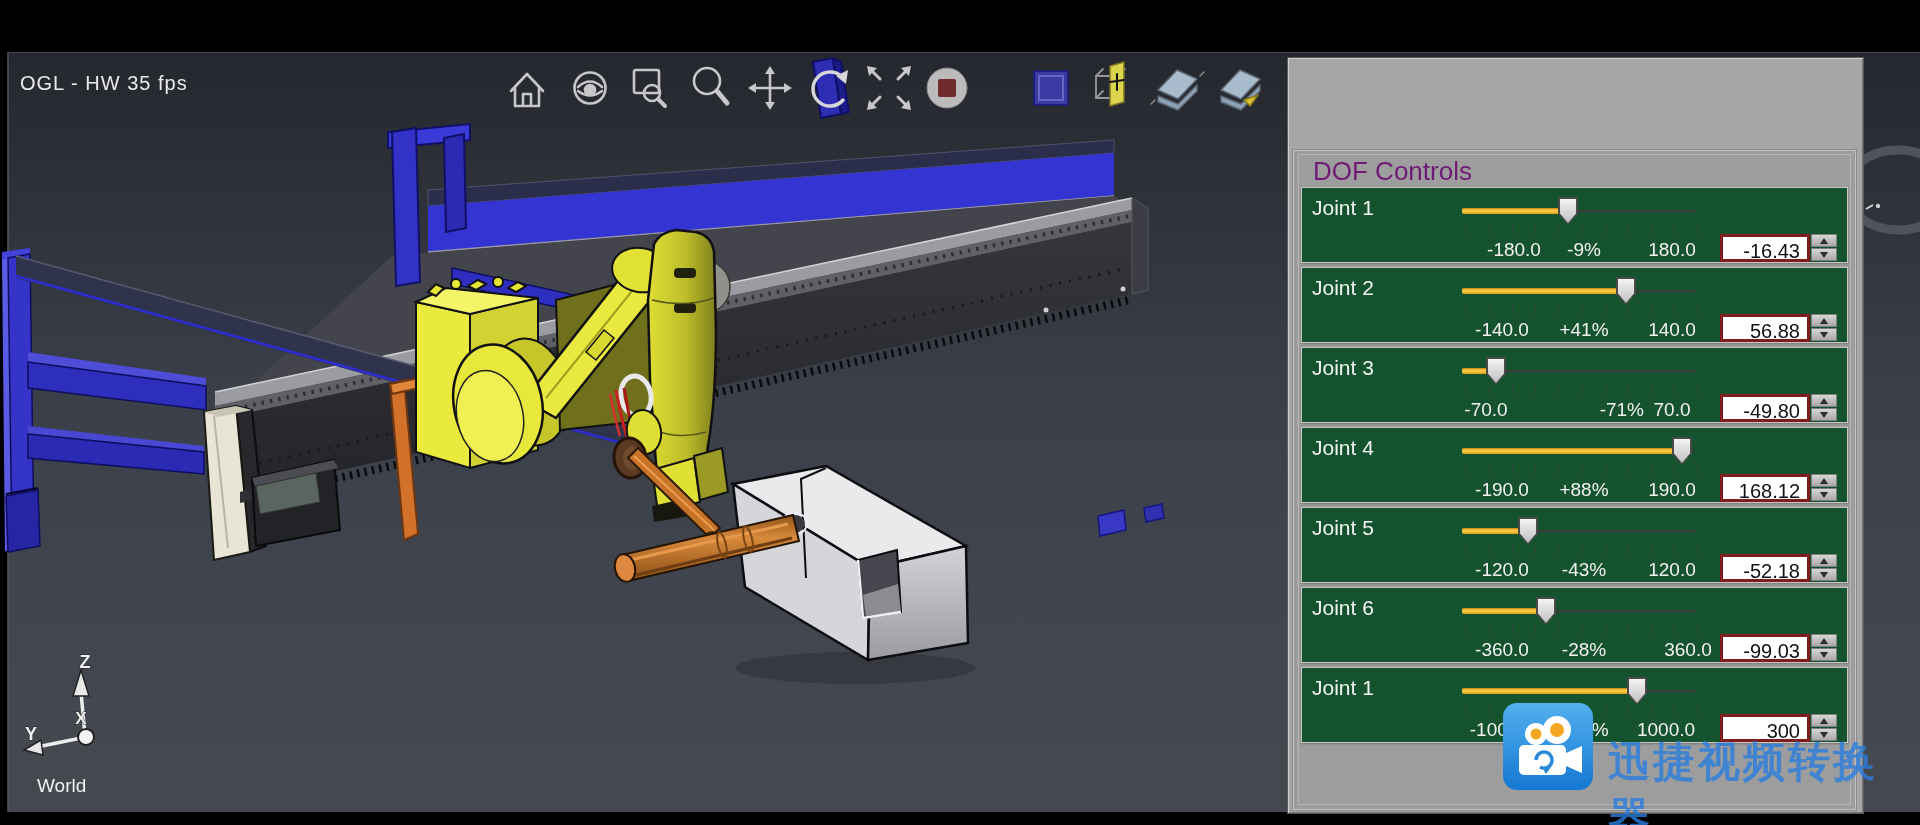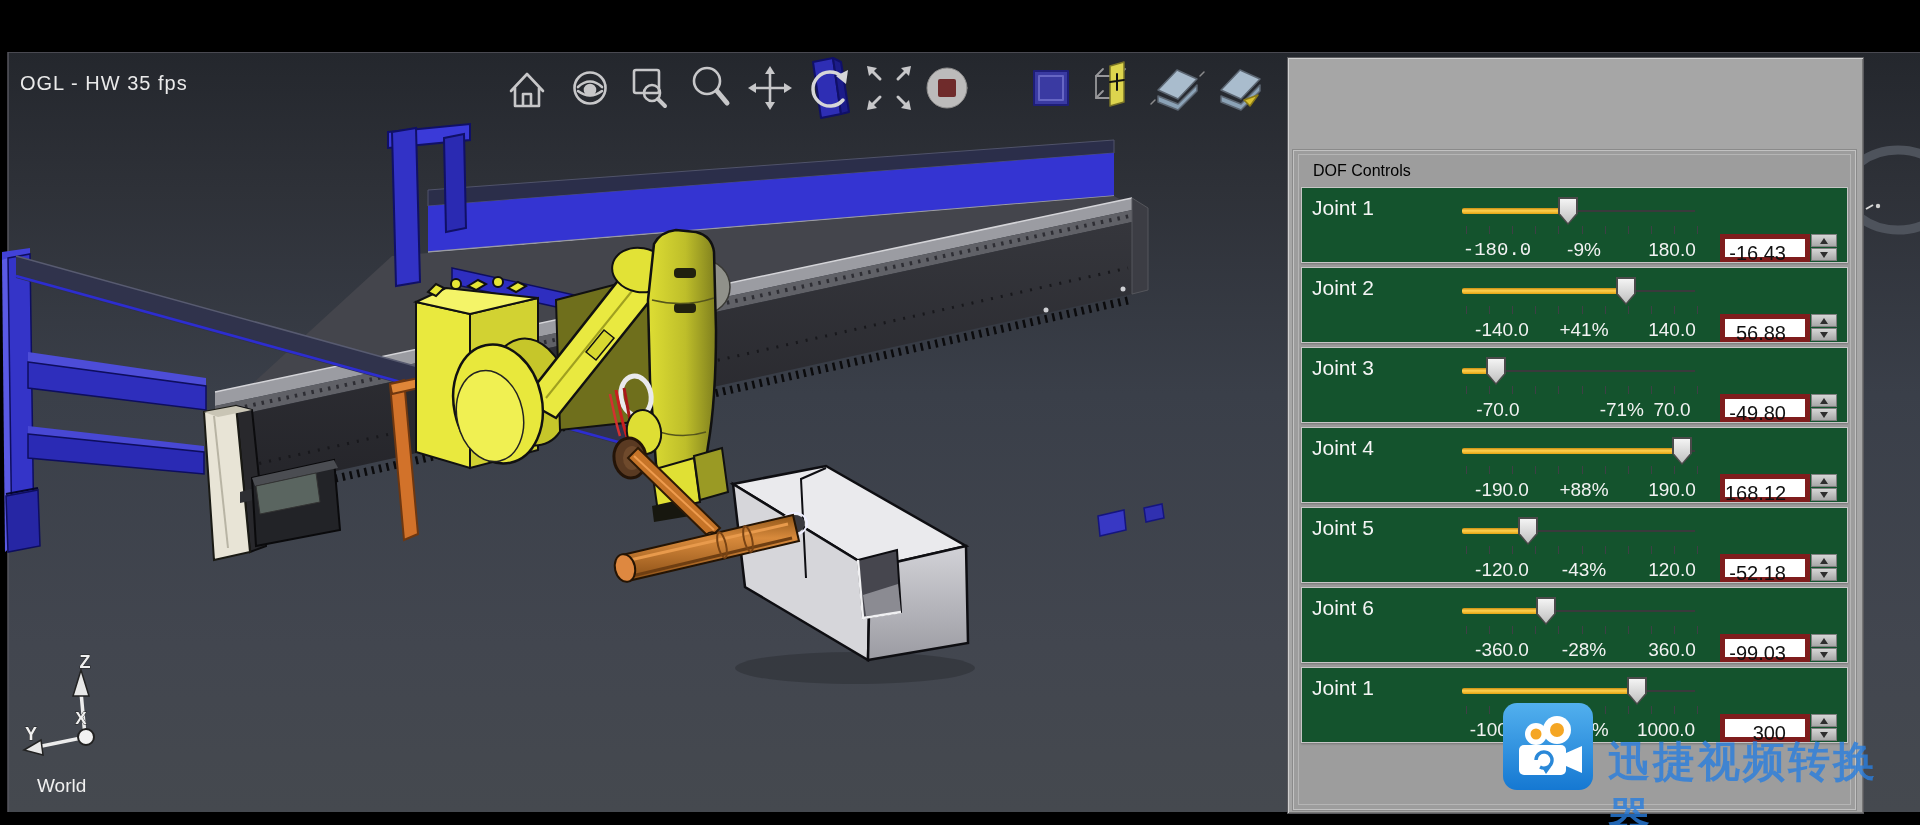--- a/index.html
+++ b/index.html
@@ -17,38 +17,38 @@
   .close-btn{position:absolute;right:22px;top:15px;width:28px;height:24px;cursor:default;}
   .tab-strip{position:relative;height:40px;}
   .tab{position:absolute;text-align:center;cursor:default;}
   .tab-joint{left:7px;top:1px;width:80px;height:39px;line-height:39px;background:#f5f5f5;
     border:1px solid #8f8f8f;border-bottom:none;color:#1b1b1b;font-size:21px;z-index:2;}
   .tab-cartesian{left:88px;top:7px;width:118px;height:33px;line-height:33px;background:#8f8f8f;
     border:1px solid #b2b2b2;border-bottom:none;color:#f0f0f0;font-size:21px;}
   .tab-page{position:absolute;left:5px;top:92px;width:561px;height:658px;background:#9d9d9d;
     border:1px solid #c2c2c2;box-shadow:0 0 0 1px #8a8a8a;}
   .dof-group{position:absolute;left:4px;top:3px;right:4px;bottom:4px;border:1px solid #b5b5b5;}
-  .dof-title{height:32px;line-height:32px;padding-left:14px;color:#000000;font-size:16px;}
+  .dof-title{height:32px;line-height:32px;padding-left:14px;color:#701a75;font-size:26px;}
   .rows{padding:0 2px;}
   .joint-row{position:relative;height:74px;margin-bottom:4px;background:#14532d;
     border:1px solid #c6c6c6;box-shadow:0 1px 2px rgba(0,0,0,.25);}
   .jr-label{position:absolute;left:10px;top:8px;color:#f4f4f4;font-size:21px;}
   .jr-track{position:absolute;left:160px;top:22px;width:233px;height:2px;background:#3a3a3c;}
   .jr-fill{position:absolute;left:160px;top:20px;height:6px;border-radius:2px;
     background:linear-gradient(180deg,#c98c10,#ffd04e 45%,#e2a312);}
   .jr-thumb{position:absolute;top:9px;width:20px;height:28px;
     clip-path:polygon(0 0,100% 0,100% 60%,50% 100%,0 60%);background:#4a4a4a;}
   .jr-thumb i{position:absolute;left:2px;top:2px;right:2px;bottom:2px;display:block;
     clip-path:polygon(0 0,100% 0,100% 60%,50% 100%,0 60%);
     background:linear-gradient(180deg,#f4f4f4,#c0c0c0);}
   .jr-tick{position:absolute;top:38px;width:1px;height:8px;background:#3f3f45;}
   .jr-range{position:absolute;top:51px;width:120px;text-align:center;color:#f2f2f2;font-size:19px;}
   .jr-value{position:absolute;left:418px;top:46px;width:90px;height:28px;background:#fff;
-    border:5px solid #7f1d1d;font-size:20px;color:#111;text-align:right;line-height:28px;
-    padding-right:19px;box-sizing:border-box;}
+    border:3px solid #7f1d1d;font-size:20px;color:#111;text-align:right;line-height:28px;
+    padding-right:7px;box-sizing:border-box;}
   .jr-spin{position:absolute;left:509px;top:46px;width:26px;height:28px;}
   .jr-spin .sb{position:absolute;left:0;width:26px;height:13px;background:linear-gradient(180deg,#d6d6d6,#a8a8a8);
     border:1px solid #7e7e7e;box-sizing:border-box;}
   .jr-spin .up{top:0;} .jr-spin .dn{top:14px;}
   .jr-spin .sb::after{content:"";position:absolute;left:8px;border-left:4px solid transparent;
     border-right:4px solid transparent;}
   .jr-spin .up::after{top:3px;border-bottom:6px solid #2e2e2e;}
   .jr-spin .dn::after{top:3px;border-top:6px solid #2e2e2e;}
   
   .wm{position:absolute;z-index:3;}
@@ -337,21 +337,21 @@
             <div class="jr-tick" style="left:187.1px;"></div>
             <div class="jr-tick" style="left:210.2px;"></div>
             <div class="jr-tick" style="left:233.3px;"></div>
             <div class="jr-tick" style="left:256.4px;"></div>
             <div class="jr-tick" style="left:279.5px;"></div>
             <div class="jr-tick" style="left:302.6px;"></div>
             <div class="jr-tick" style="left:325.7px;"></div>
             <div class="jr-tick" style="left:348.8px;"></div>
             <div class="jr-tick" style="left:371.9px;"></div>
             <div class="jr-tick" style="left:395.0px;"></div>
-            <div class="jr-range" style="left:135px;font-family:Liberation Mono, monospace;">-180.0</div>
+            <div class="jr-range" style="left:152px;">-180.0</div>
             <div class="jr-range" style="left:222px;">-9%</div>
             <div class="jr-range" style="left:310px;">180.0</div>
             <div class="jr-value">-16.43</div>
             <div class="jr-spin">
               <div class="sb up"></div>
               <div class="sb dn"></div>
             </div>
           </div>
           <div class="joint-row">
             <div class="jr-label">Joint 2</div>
@@ -391,21 +391,21 @@
             <div class="jr-tick" style="left:187.1px;"></div>
             <div class="jr-tick" style="left:210.2px;"></div>
             <div class="jr-tick" style="left:233.3px;"></div>
             <div class="jr-tick" style="left:256.4px;"></div>
             <div class="jr-tick" style="left:279.5px;"></div>
             <div class="jr-tick" style="left:302.6px;"></div>
             <div class="jr-tick" style="left:325.7px;"></div>
             <div class="jr-tick" style="left:348.8px;"></div>
             <div class="jr-tick" style="left:371.9px;"></div>
             <div class="jr-tick" style="left:395.0px;"></div>
-            <div class="jr-range" style="left:136px;">-70.0</div>
+            <div class="jr-range" style="left:124px;">-70.0</div>
             <div class="jr-range" style="left:222px;text-align:right;">-71%</div>
             <div class="jr-range" style="left:310px;">70.0</div>
             <div class="jr-value">-49.80</div>
             <div class="jr-spin">
               <div class="sb up"></div>
               <div class="sb dn"></div>
             </div>
           </div>
           <div class="joint-row">
             <div class="jr-label">Joint 4</div>
@@ -474,21 +474,21 @@
             <div class="jr-tick" style="left:233.3px;"></div>
             <div class="jr-tick" style="left:256.4px;"></div>
             <div class="jr-tick" style="left:279.5px;"></div>
             <div class="jr-tick" style="left:302.6px;"></div>
             <div class="jr-tick" style="left:325.7px;"></div>
             <div class="jr-tick" style="left:348.8px;"></div>
             <div class="jr-tick" style="left:371.9px;"></div>
             <div class="jr-tick" style="left:395.0px;"></div>
             <div class="jr-range" style="left:140px;text-align:center;">-360.0</div>
             <div class="jr-range" style="left:222px;">-28%</div>
-            <div class="jr-range" style="left:310px;">360.0</div>
+            <div class="jr-range" style="left:326px;">360.0</div>
             <div class="jr-value">-99.03</div>
             <div class="jr-spin">
               <div class="sb up"></div>
               <div class="sb dn"></div>
             </div>
           </div>
           <div class="joint-row">
             <div class="jr-label">Joint 1</div>
             <div class="jr-track"></div>
             <div class="jr-fill" style="width:175px;"></div>

